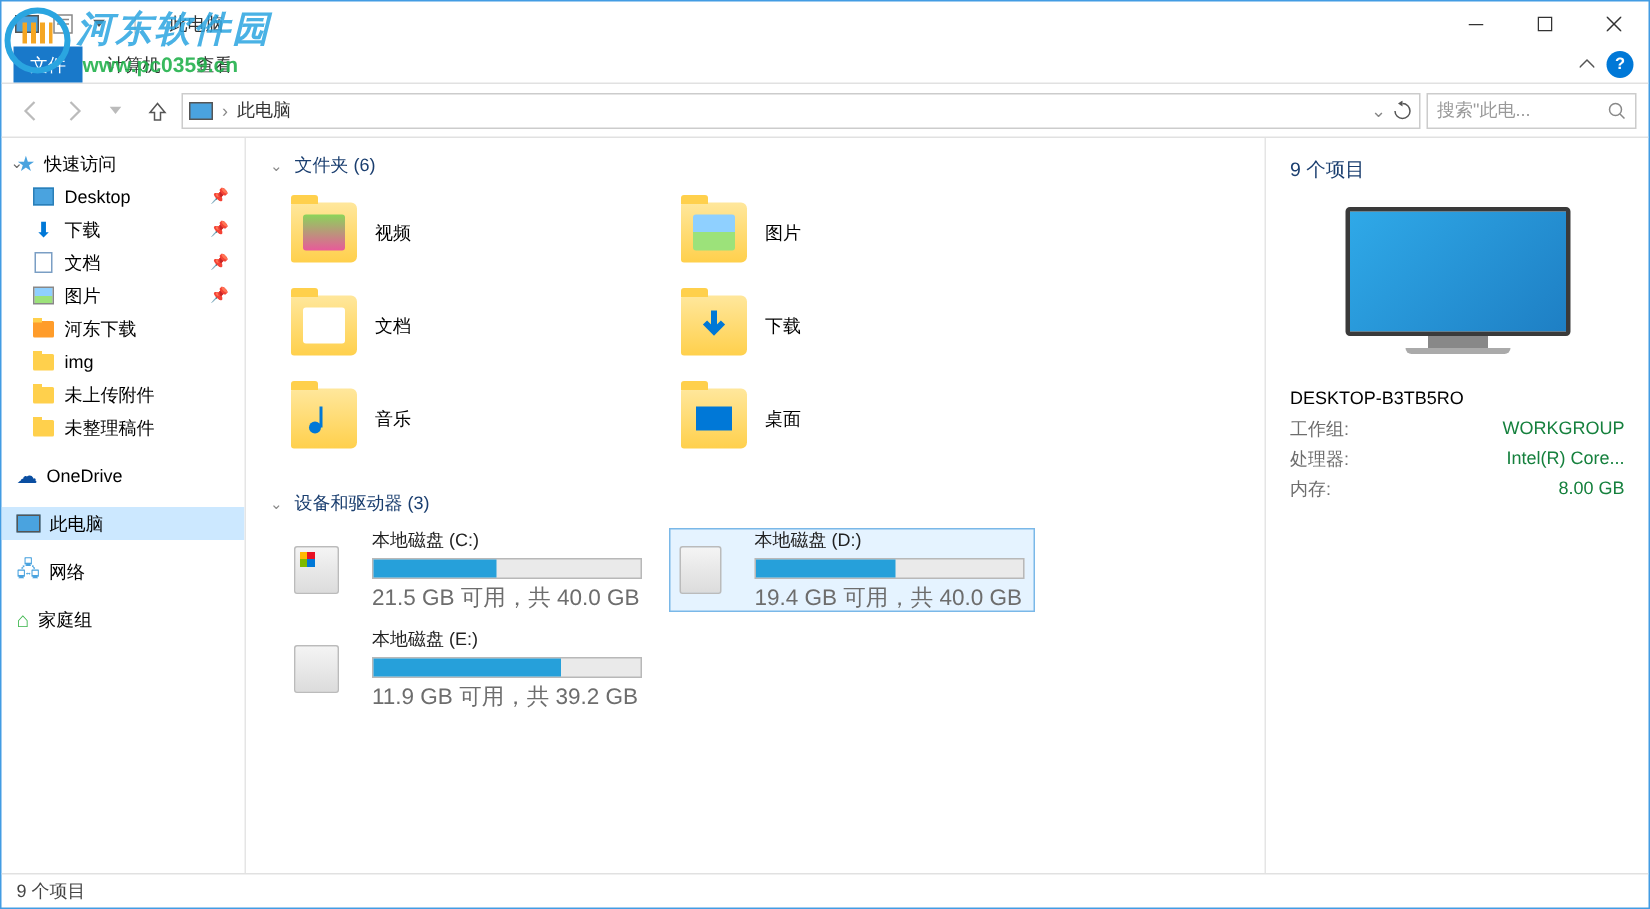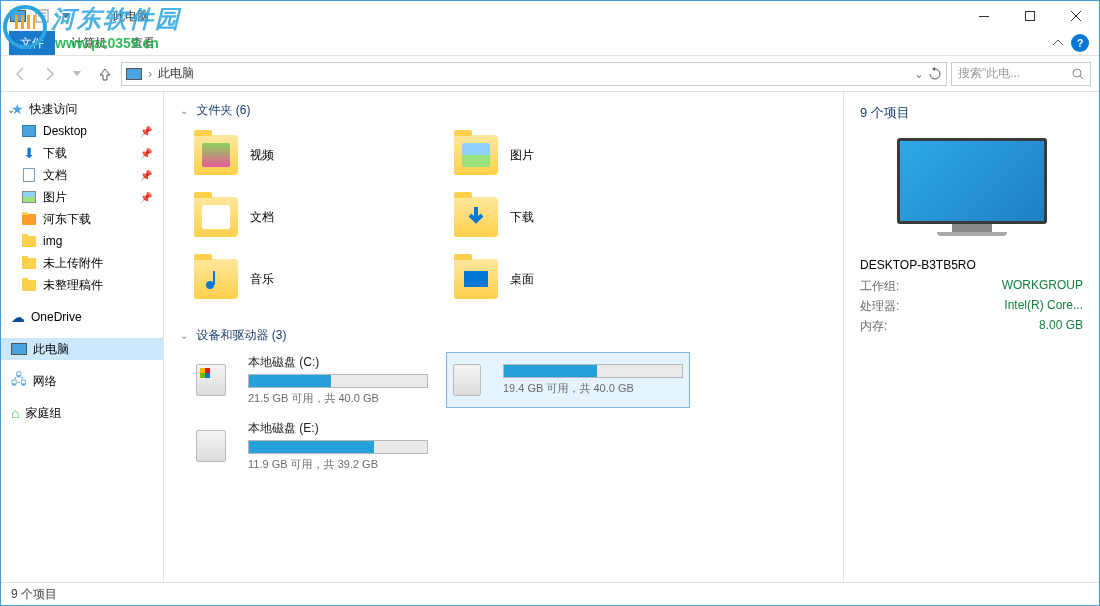--- a/index.html
+++ b/index.html
@@ -54,21 +54,21 @@
 .folder-inner { position: absolute; top: 8px; left: 8px; width: 28px; height: 24px; border-radius: 2px; }
 .drive-grid { display: flex; flex-wrap: wrap; gap: 10px 12px; margin-left: 10px; }
 .drive-item { width: 244px; height: 56px; display: flex; align-items: center; gap: 22px; padding: 2px 6px; }
 .drive-item.selected { border: 1px solid #7ab8e8; background: #e5f3ff; }
 .drive-icon { width: 38px; height: 32px; background: linear-gradient(#f4f4f4, #dcdcdc); border: 1px solid #bbb; border-radius: 2px; position: relative; }
 .drive-icon.c::before { content:''; position:absolute; top:3px; left:3px; width:10px; height:10px; background:conic-gradient(#e81123 0 90deg,#0078d7 90deg 180deg,#7fba00 180deg 270deg,#ffb900 270deg); }
 .drive-info { flex: 1; }
 .drive-name { color: #222; margin-bottom: 3px; }
 .drive-bar { width: 180px; height: 14px; border: 1px solid #b8b8b8; background: #eaeaea; margin-bottom: 3px; }
 .drive-fill { height: 100%; background: #26a0da; }
-.drive-text { color: #6d6d6d; font-size: 11px; }
+.drive-text { color: #6d6d6d; font-size: 15px; }
 
 
 .details { width: 256px; border-left: 1px solid #e5e5e5; padding: 12px 16px; }
 .details-title { color: #1a3e6f; font-size: 13px; margin-bottom: 16px; }
 .monitor { width: 150px; height: 100px; margin: 10px auto 20px; position: relative; }
 .monitor-screen { width: 150px; height: 86px; background: linear-gradient(135deg, #2fa9e8, #1e7fc4); border: 3px solid #3a3a3a; border-radius: 3px; }
 .monitor-stand { width: 40px; height: 8px; background: #888; margin: 0 auto; }
 .monitor-base { width: 70px; height: 4px; background: #aaa; margin: 0 auto; border-radius: 0 0 4px 4px; }
 .details-name { text-align: left; color: #000000; margin-bottom: 6px; }
 .details-row { display: flex; justify-content: space-between; color: #6d6d6d; margin-bottom: 3px; font-size: 11px; }
@@ -355,20 +355,21 @@
       <div class="drive-name">本地磁盘 (C:)</div>
       <div class="drive-bar">
               <div class="drive-fill" style="width:46%"></div>
             </div>
       <div class="drive-text">21.5 GB 可用，共 40.0 GB</div>
     </div>
         </div>
         <div class="drive-item selected">
           <div class="drive-icon "></div>
     <div class="drive-info">
+      <div class="drive-name">本地磁盘 (D:)</div>
       <div class="drive-bar">
               <div class="drive-fill" style="width:52%"></div>
             </div>
       <div class="drive-text">19.4 GB 可用，共 40.0 GB</div>
     </div>
         </div>
         <div class="drive-item">
           <div class="drive-icon "></div>
     <div class="drive-info">
       <div class="drive-name">本地磁盘 (E:)</div>

